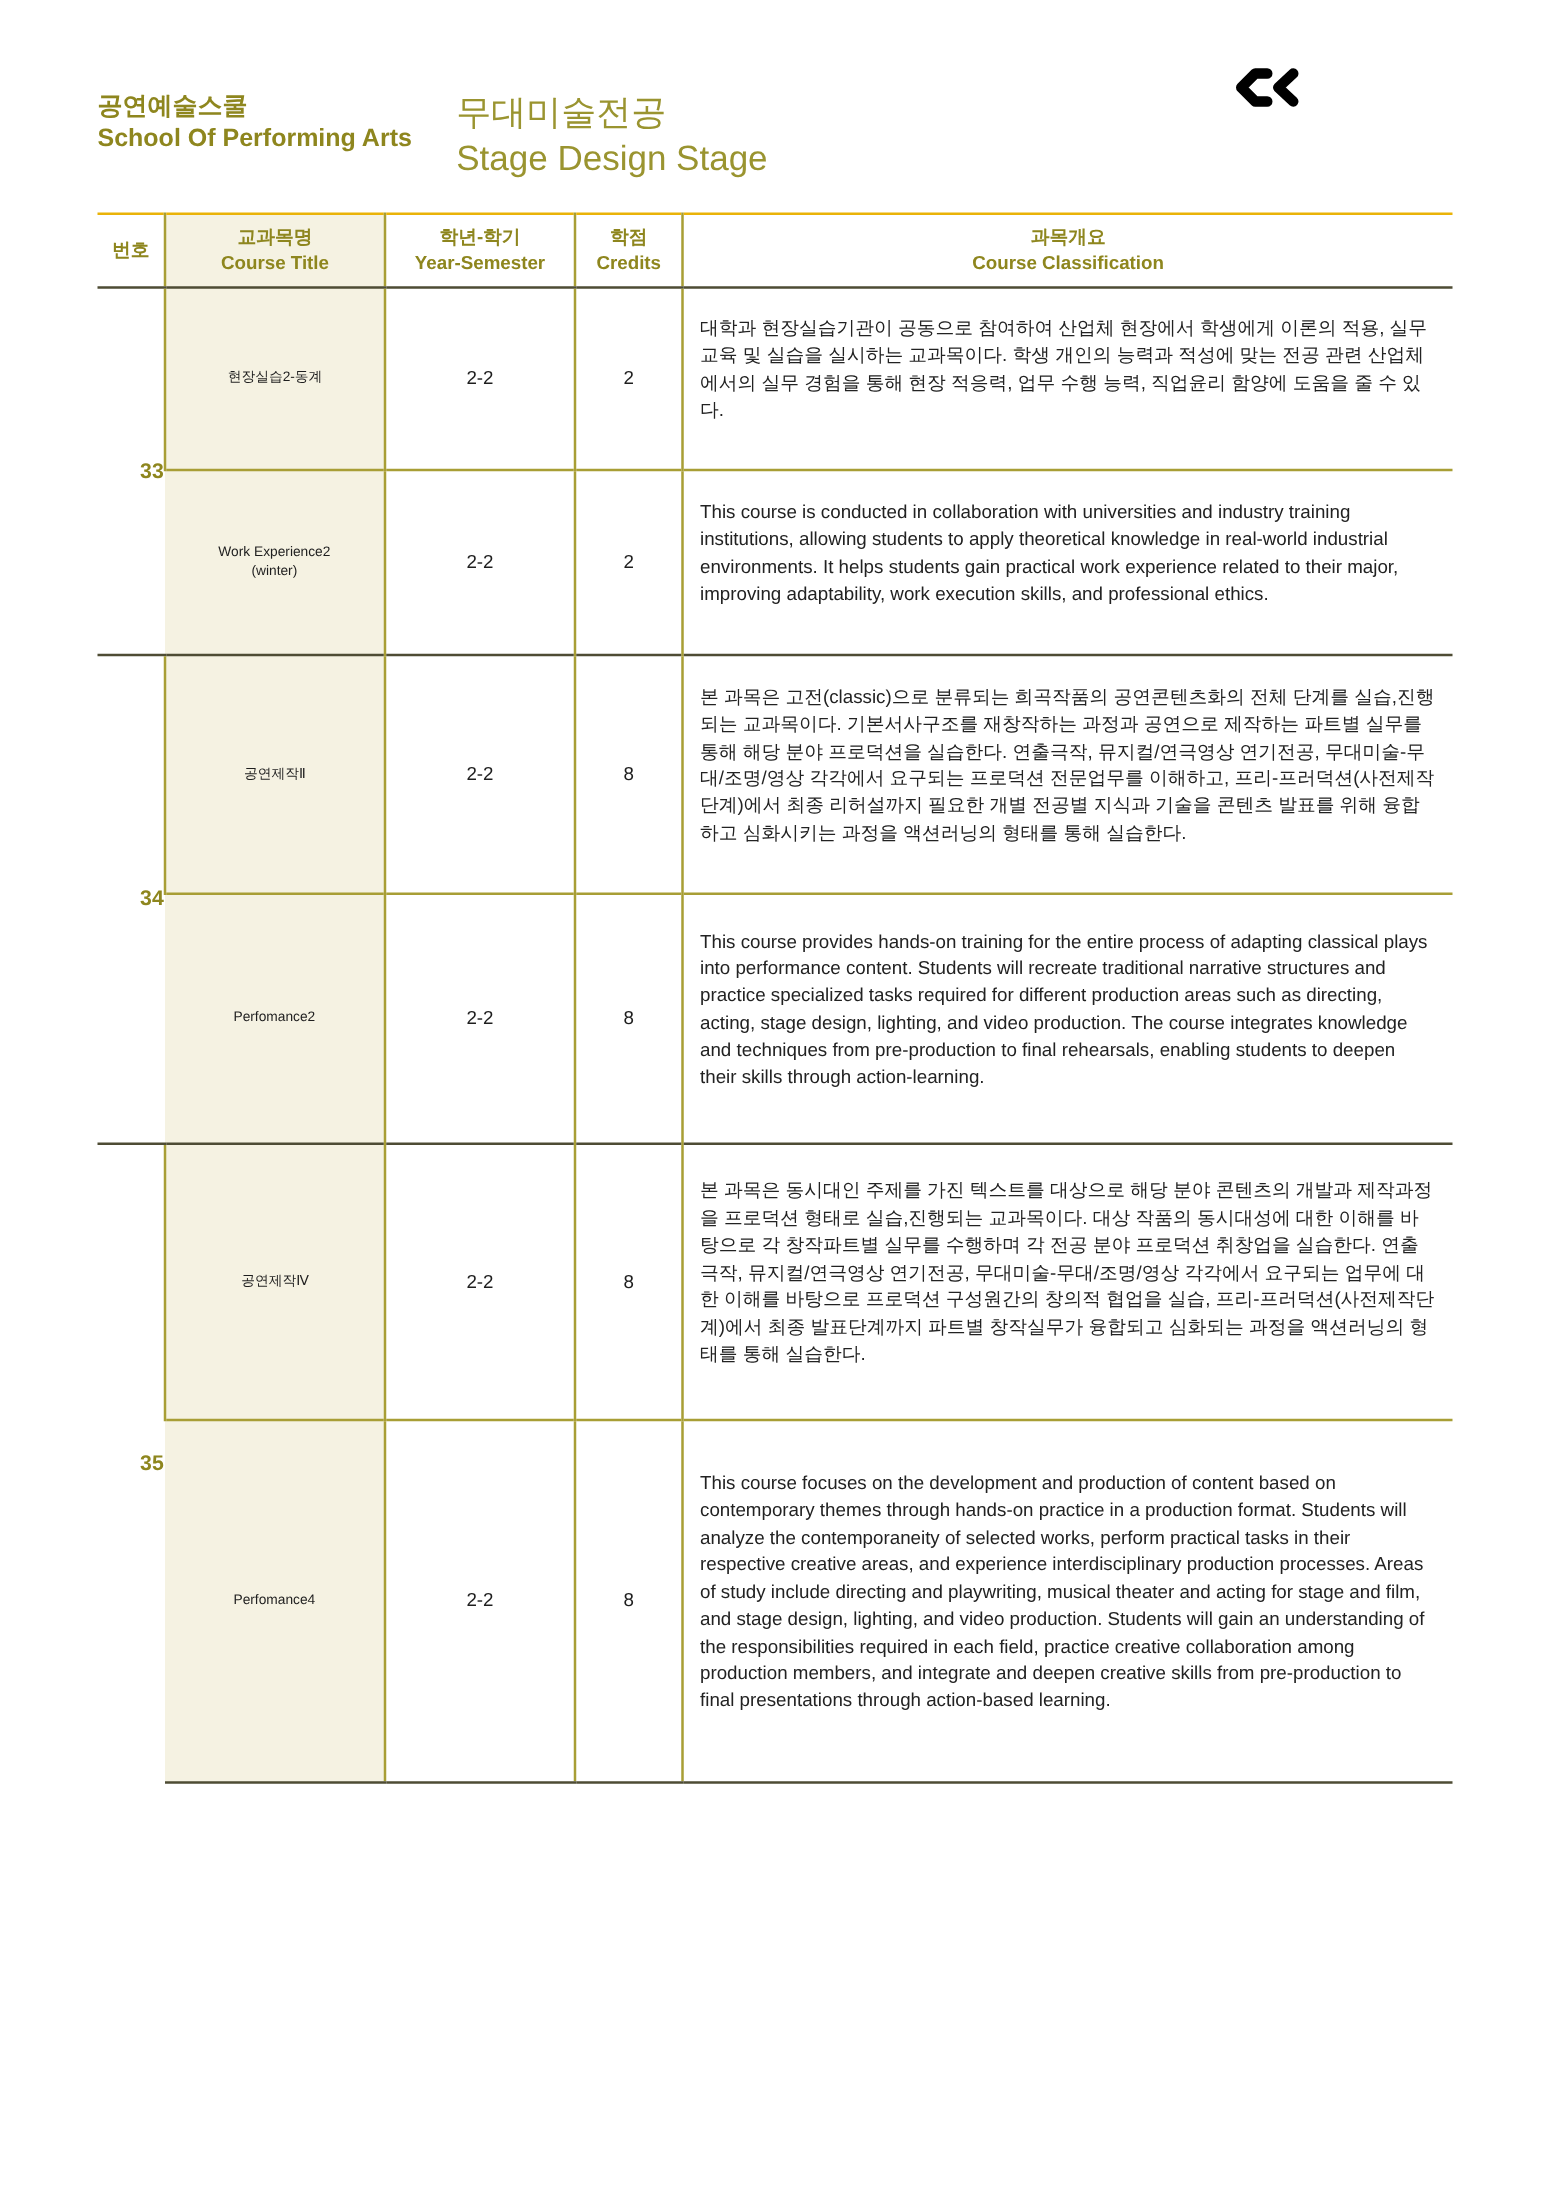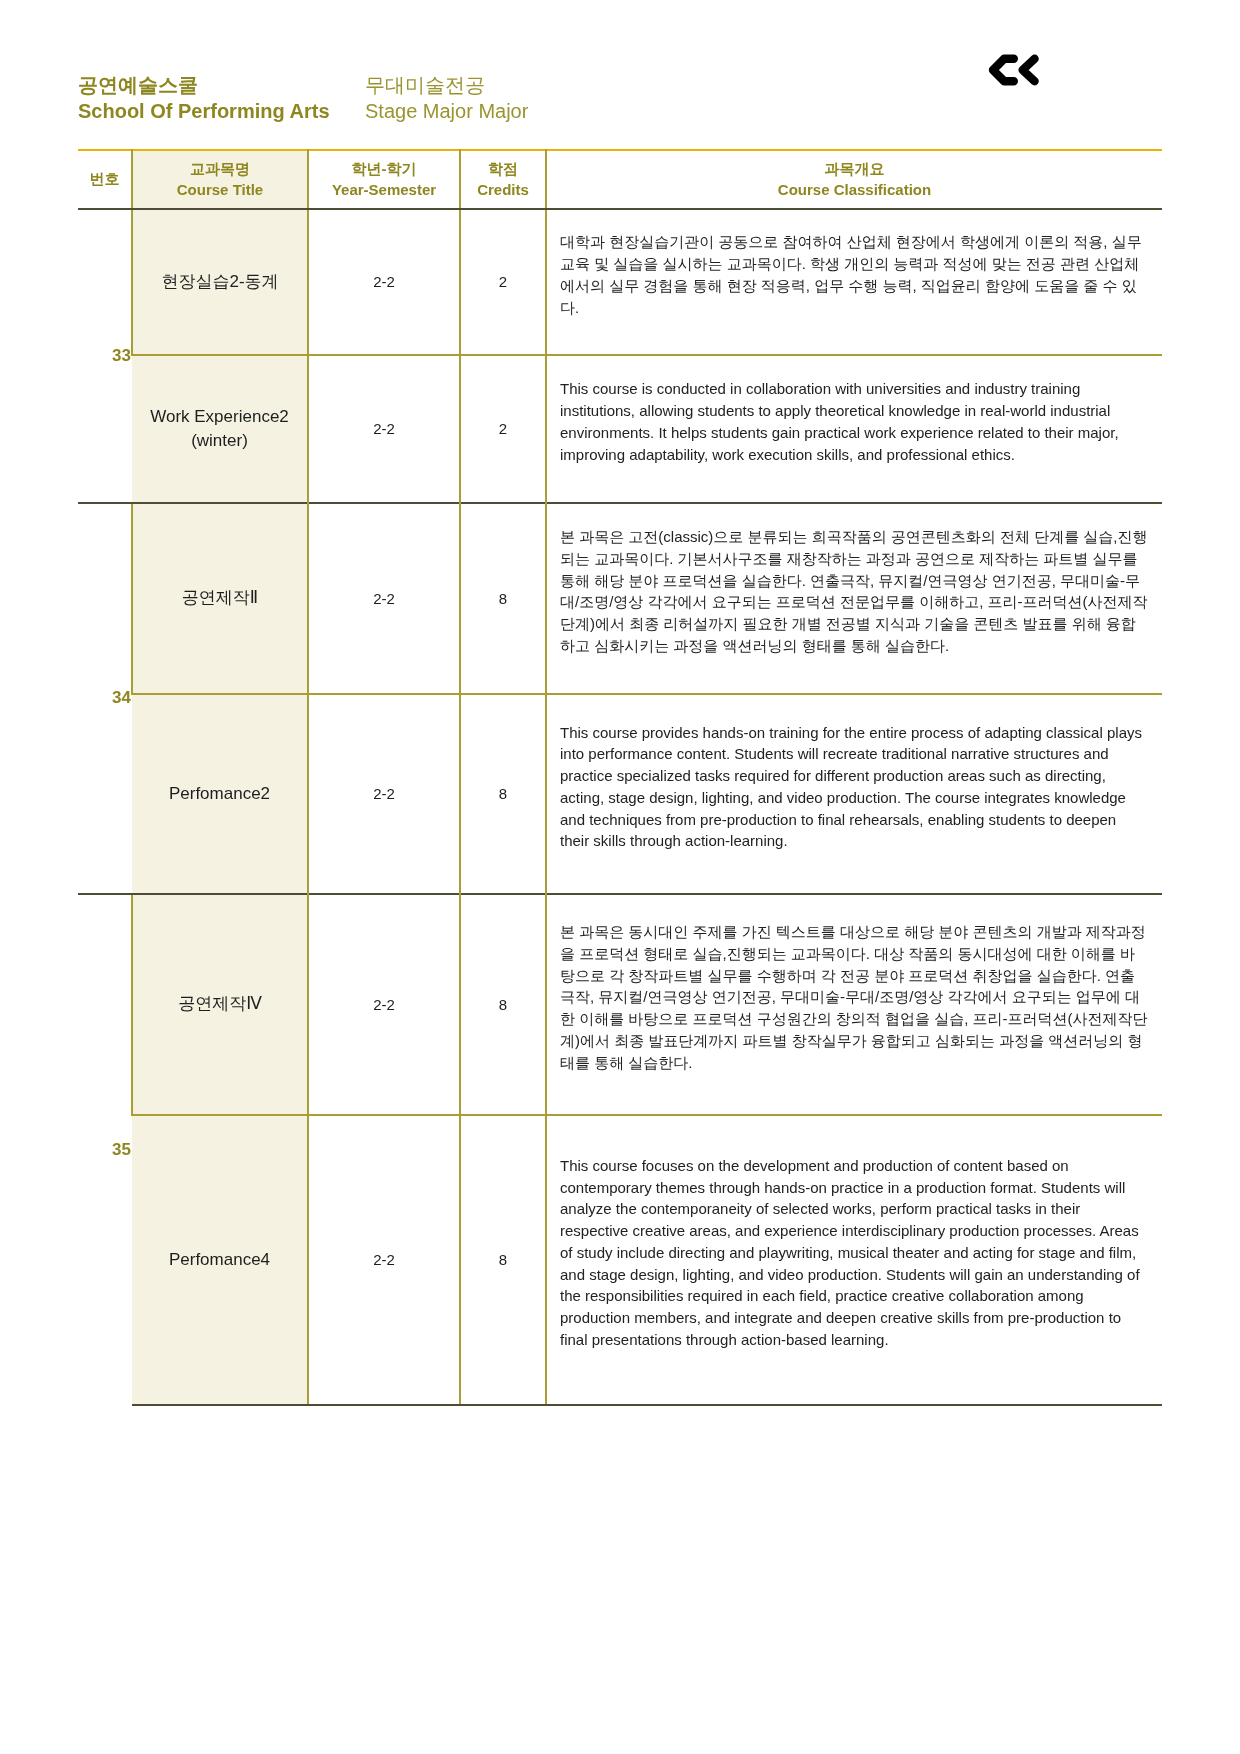--- a/index.html
+++ b/index.html
@@ -31,21 +31,21 @@
   .school-block{width:287px;}
   .school-block .line{
     color:var(--olive);
     font-weight:700;
     font-size:20px;
     line-height:1.32;
   }
   .major-block .line{
     color:#9a9430;
     font-weight:400;
-    font-size:20px;
+    font-size:28px;
     line-height:1.32;
   }
   .logo{
     position:absolute;
     left:985px;top:50px;
     width:56px;height:40px;
   }
   
   table.course-table{
     width:1084px;
@@ -80,21 +80,21 @@
   tbody td{font-size:15px;}
   td.num{
     color:var(--olive);
     font-weight:700;
     font-size:17px;
     text-align:right;
   }
   td.title{
     background:var(--cream);
     text-align:center;
-    font-size:17px;
+    font-size:11px;
     white-space:pre-line;
     line-height:1.4;
     padding:22px 8px;
   }
   td.sem,td.cred{
     text-align:center;
     font-size:15px;
   }
   td.desc{
     padding:0 14px 14px 13px;
@@ -122,21 +122,21 @@
 
 <div class="page">
 
   <div class="doc-header">
     <div class="school-block">
       <div class="line">공연예술스쿨</div>
       <div class="line">School Of Performing Arts</div>
     </div>
     <div class="major-block">
       <div class="line">무대미술전공</div>
-      <div class="line">Stage Major Major</div>
+      <div class="line">Stage Design Stage</div>
     </div>
   </div>
 
   <div class="logo">
     <svg viewBox="0 0 70 46" width="56" height="40" aria-hidden="true">
       <path d="M36 9 H24 L10 23 L24 37 H36" fill="none" stroke="#000000" stroke-width="10.5" stroke-linecap="round" stroke-linejoin="round"></path>
       <path d="M62 9 L47 23 L62 37" fill="none" stroke="#000000" stroke-width="10.5" stroke-linecap="round" stroke-linejoin="round"></path>
     </svg>
   </div>
 

